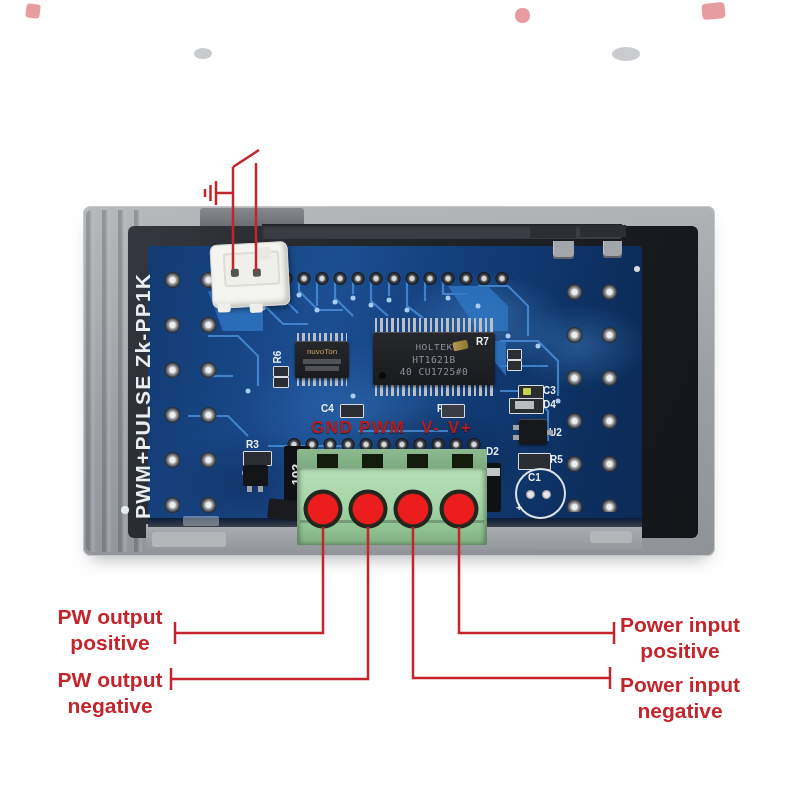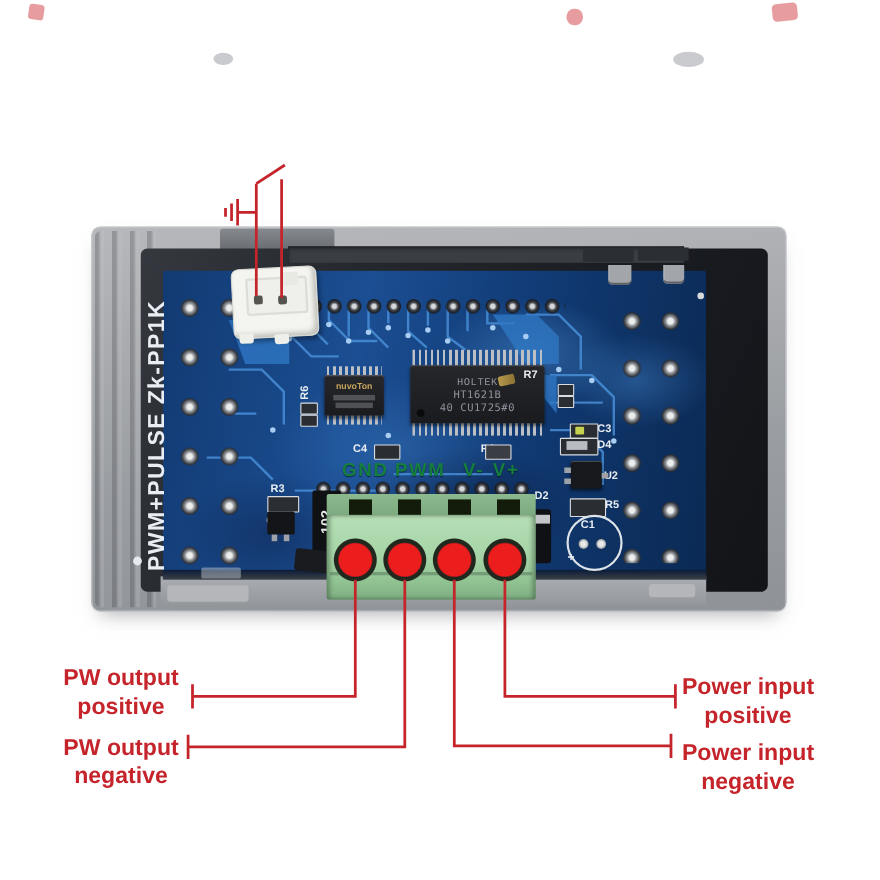--- a/index.html
+++ b/index.html
@@ -43,21 +43,21 @@
   .traces{left:148px;top:246px;z-index:4;}
   .seam{left:148px;top:518px;width:494px;height:9px;z-index:4;
     background:linear-gradient(#0a1c39,#3c4046);}
   .holes-col{width:17px;z-index:5;background-repeat:repeat-y;
     background-image:radial-gradient(circle at 8.5px 10px,#eceded 0 2.5px,#9fa2a6 4px,#2b2e33 7.5px,rgba(0,0,0,0) 8.5px);}
   .bump-row{height:15px;z-index:5;background-repeat:repeat-x;background-size:18px 15px;
     background-image:radial-gradient(circle at 7px 7.5px,#d6d8da 0 2px,#4a4e54 3.5px,#17191d 6px,rgba(0,0,0,0) 7px);}
   .side-text{left:131px;top:519px;width:256px;transform-origin:0 0;transform:rotate(-90deg);
     color:#e9eef4;font-weight:bold;font-size:21px;letter-spacing:1.2px;z-index:5;white-space:nowrap;}
   .silk{color:#e8edf2;font-weight:bold;font-size:10px;z-index:6;line-height:10px;}
-  .silk-pin{color:#15803d;font-weight:bold;font-size:17px;letter-spacing:1.5px;z-index:6;
+  .silk-pin{color:#b91c1c;font-weight:bold;font-size:17px;letter-spacing:1.5px;z-index:6;
     text-shadow:0 1px 1px rgba(0,0,0,.5);}
   .chipbody{background:linear-gradient(#26272b,#1a1b1f);border-radius:2px;z-index:6;
     box-shadow:inset 0 1px 0 rgba(120,124,130,.5), 0 2px 3px rgba(0,0,0,.5);}
   .pins-h{z-index:5;background:repeating-linear-gradient(90deg,#bcc0c4 0 2.5px,rgba(0,0,0,0) 2.5px 5.5px);}
   .chiptext{color:#8d939c;font-family:"DejaVu Sans Mono",monospace;font-size:9.5px;line-height:11px;
     letter-spacing:.5px;z-index:7;text-align:center;width:122px;}
   .smd{border:1.5px solid #d9dde2;background:#2a2d31;z-index:6;border-radius:1px;}
   .terminal-top{left:297px;top:449px;width:190px;height:21px;border-radius:2px;z-index:12;
     background:linear-gradient(#8cba8e,#7ca97f);}
   .terminal-slots{left:317px;top:454px;width:167px;height:14px;z-index:13;
@@ -155,21 +155,21 @@
   <div class="abs bump-row" style="left:261px;top:271px;width:253px;"></div>
   <div class="abs bump-row" style="left:287px;top:437px;width:198px;"></div>
   <div class="abs" style="left:634px;top:266px;width:6px;height:6px;border-radius:50%;background:#d8dadc;z-index:5;"></div>
 
   <div class="abs" style="left:121px;top:506px;width:8px;height:8px;border-radius:50%;background:#e6ebf0;z-index:5;"></div>
   <div class="abs side-text">PWM+PULSE Zk-PP1K</div>
 
   <div class="abs pins-h" style="left:297px;top:333px;width:50px;height:9px;"></div>
   <div class="abs pins-h" style="left:297px;top:377px;width:50px;height:9px;"></div>
   <div class="abs chipbody" style="left:295px;top:341px;width:54px;height:37px;"></div>
-  <div class="abs" style="left:295px;top:347px;width:54px;text-align:center;color:#c9a45f;font-size:8px;font-weight:bold;z-index:7;">nuvoTon</div>
+  <div class="abs" style="left:295px;top:347px;width:54px;text-align:center;color:#c9a45f;font-size:8px;font-weight:normal;z-index:7;">nuvoTon</div>
   <div class="abs" style="left:303px;top:359px;width:38px;height:5px;background:rgba(200,200,205,.3);z-index:7;"></div>
   <div class="abs" style="left:305px;top:366px;width:34px;height:5px;background:rgba(200,200,205,.3);z-index:7;"></div>
 
   <div class="abs pins-h" style="left:375px;top:318px;width:118px;height:16px;"></div>
   <div class="abs pins-h" style="left:375px;top:384px;width:118px;height:12px;"></div>
   <div class="abs chipbody" style="left:373px;top:332px;width:122px;height:53px;"></div>
   <div class="abs" style="left:379px;top:372px;width:7px;height:7px;border-radius:50%;background:#0a0b0d;z-index:7;"></div>
   <div class="abs chiptext" style="left:373px;top:342px;font-family:Liberation Mono, monospace;">HOLTEK</div>
   <div class="abs chiptext" style="left:373px;top:354px;">HT1621B</div>
   <div class="abs chiptext" style="left:373px;top:366px;">40 CU1725#0</div>

